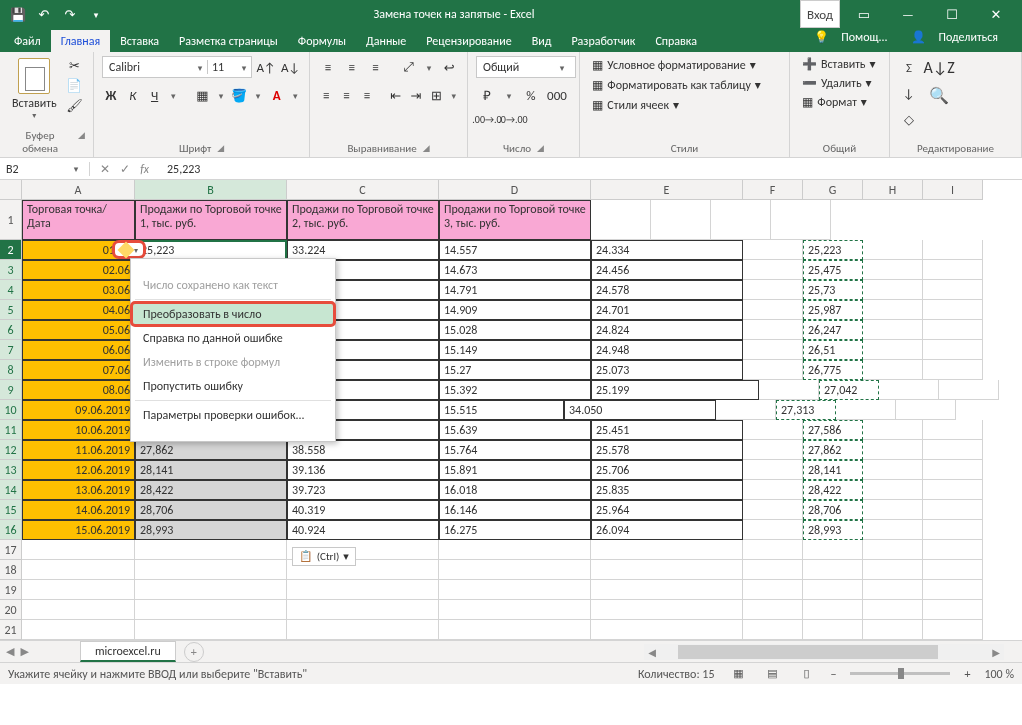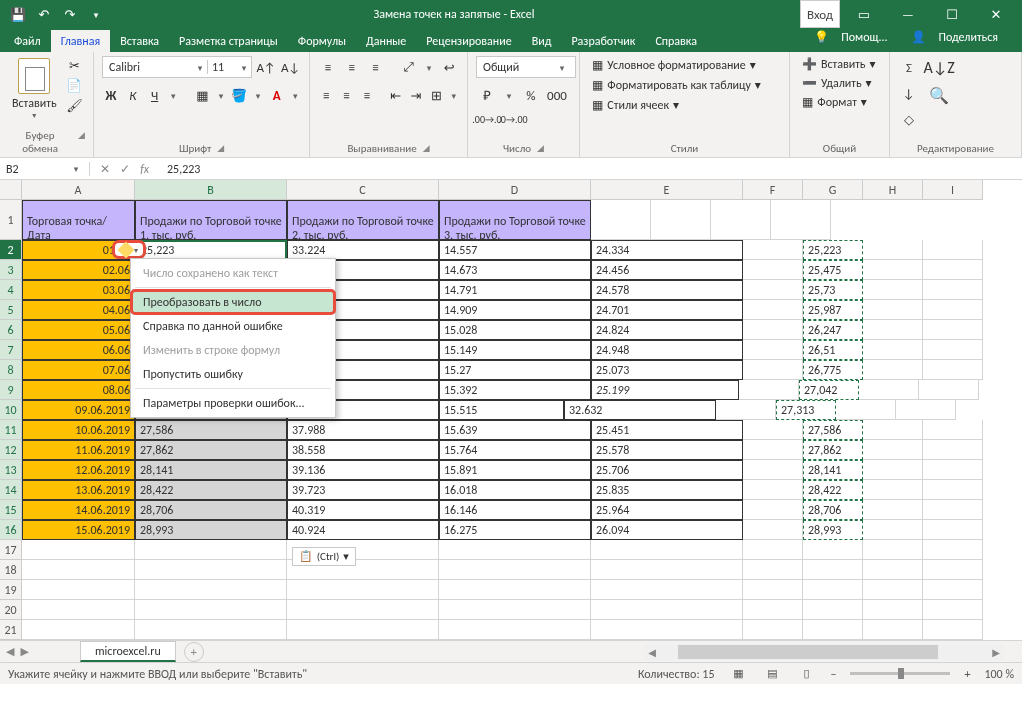--- a/index.html
+++ b/index.html
@@ -44,30 +44,30 @@
 .corner { position: absolute; left: 0; top: 0; width: 22px; height: 20px; background: #f3f2f1; border-right: 1px solid #ccc; border-bottom: 1px solid #ccc; }
 .colh { background: #f3f2f1; border-right: 1px solid #ccc; border-bottom: 1px solid #ccc; text-align: center; font-size: 12px; height: 20px; line-height: 20px; color: #555; }
 .colh.sel { background: #d5e8da; color: #217346; }
 .rowh { background: #f3f2f1; border-bottom: 1px solid #ccc; border-right: 1px solid #ccc; text-align: center; font-size: 12px; height: 20px; line-height: 20px; color: #555; }
 .rowh.sel { background: #d5e8da; color: #217346; }
 .rowh.cur { background: #217346; color: #fff; }
 .data-area { position: absolute; left: 22px; top: 20px; }
 .data-row { display: flex; height: 20px; }
 .hdr-row { height: 40px; }
 .cell { border-right: 1px solid #d4d4d4; border-bottom: 1px solid #d4d4d4; padding: 0 4px; font-size: 12px; display: flex; align-items: center; overflow: hidden; white-space: nowrap; }
-.table-hdr { background: #c4b5fd; border: 1px solid #333 !important; font-size: 12px; line-height: 1.15; padding: 14px 4px; align-items: flex-start; white-space: normal; }
+.table-hdr { background: #f9a8d4; border: 1px solid #333 !important; font-size: 12px; line-height: 1.15; padding: 2px 4px; align-items: flex-start; white-space: normal; }
 .date-cell { background: #FFC000; text-align: right; justify-content: flex-end; border: 1px solid #333 !important; }
 .tb { border: 1px solid #333 !important; }
 .sel-cell { background: #d5d5d5; }
 .marching { border: 1.5px dashed #217346 !important; }
 .err-btn { position: absolute; right: -4px; top: 1px; width: 32px; height: 17px; background: #fff; border: 1px solid #b4a169; border-radius: 2px; display: flex; align-items: center; justify-content: center; gap: 2px; }
 .err-btn .exc { width: 12px; height: 12px; background: #ffd966; transform: rotate(45deg); }
 .err-btn::after { content: "▾"; font-size: 8px; color: #666; }
 .err-highlight { outline: 3px solid #e74c3c; outline-offset: -2px; border-radius: 6px; }
-.context-menu { position: absolute; left: 130px; top: 278px; width: 206px; background: #fff; border: 1px solid #c8c8c8; box-shadow: 2px 2px 6px rgba(0,0,0,0.25); z-index: 100; padding: 2px 0; }
+.context-menu { position: absolute; left: 130px; top: 278px; width: 206px; background: #fff; border: 1px solid #c8c8c8; box-shadow: 2px 2px 6px rgba(0,0,0,0.25); z-index: 100; padding: 14px 0; }
 .context-menu .mi { padding: 5px 12px; font-size: 12px; color: #333; }
 .context-menu .mi.disabled { color: #a0a0a0; }
 .context-menu .mi.hover { background: #c7e6d1; outline: 3px solid #e74c3c; outline-offset: -2px; border-radius: 4px; }
 .context-menu .sep { height: 1px; background: #e0e0e0; margin: 2px 4px; }
 .paste-smart { position: absolute; left: 292px; top: 567px; border: 1px solid #c8c8c8; background: #fff; padding: 2px 6px; font-size: 11px; display: flex; align-items: center; gap: 4px; }
 .sheet-tabs { height: 22px; background: #f3f2f1; border-top: 1px solid #d4d4d4; display: flex; align-items: center; padding-left: 20px; gap: 2px; position: relative; }
 .sheet-tabs .nav { display: flex; gap: 6px; color: #888; font-size: 11px; position: absolute; left: 6px; }
 .sheet-tab { background: #fff; border: 1px solid #ccc; border-bottom: 2px solid #217346; padding: 2px 14px; font-size: 12px; margin-left: 60px; }
 .sheet-add { width: 20px; height: 20px; border: 1px solid #ccc; border-radius: 50%; display: flex; align-items: center; justify-content: center; color: #888; margin-left: 6px; }
 .hscroll { position: absolute; right: 18px; bottom: 2px; width: 360px; height: 16px; background: #f0f0f0; display: flex; align-items: center; }
@@ -396,32 +396,32 @@
         <div class="cell" style="width: 60px;"></div>
         <div class="cell marching" style="width: 60px;">26,775</div>
         <div class="cell" style="width: 60px;"></div>
         <div class="cell" style="width: 60px;"></div>
       </div>
       <div class="data-row">
         <div class="cell date-cell" style="width: 113px;">08.06</div>
         <div class="cell tb sel-cell tb" style="width: 152px;"></div>
         <div class="cell tb" style="width: 152px;"></div>
         <div class="cell tb" style="width: 152px;">15.392</div>
-        <div class="cell tb" style="width: 148px; font-style: italic;">25.199</div>
+        <div class="cell tb" style="width: 168px;">25.199</div>
         <div class="cell" style="width: 60px;"></div>
         <div class="cell marching" style="width: 60px;">27,042</div>
         <div class="cell" style="width: 60px;"></div>
         <div class="cell" style="width: 60px;"></div>
       </div>
       <div class="data-row">
         <div class="cell date-cell" style="width: 113px;">09.06.2019</div>
         <div class="cell tb sel-cell tb" style="width: 152px;">27,313</div>
         <div class="cell tb" style="width: 152px;">37.747</div>
         <div class="cell tb" style="width: 125px;">15.515</div>
-        <div class="cell tb" style="width: 152px;">32.632</div>
+        <div class="cell tb" style="width: 152px;">34.050</div>
         <div class="cell" style="width: 60px;"></div>
         <div class="cell marching" style="width: 60px;">27,313</div>
         <div class="cell" style="width: 60px;"></div>
         <div class="cell" style="width: 60px;"></div>
       </div>
       <div class="data-row">
         <div class="cell date-cell" style="width: 113px;">10.06.2019</div>
         <div class="cell tb sel-cell tb" style="width: 152px;">27,586</div>
         <div class="cell tb" style="width: 152px;">37.988</div>
         <div class="cell tb" style="width: 152px;">15.639</div>

